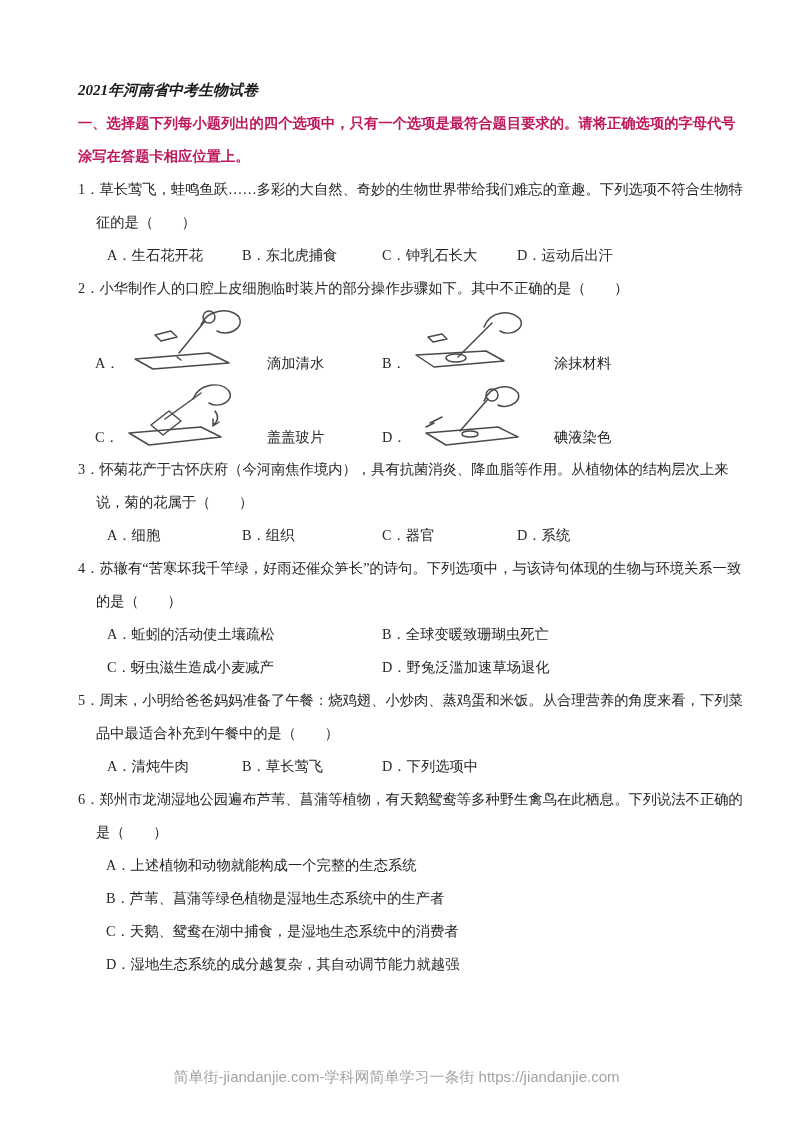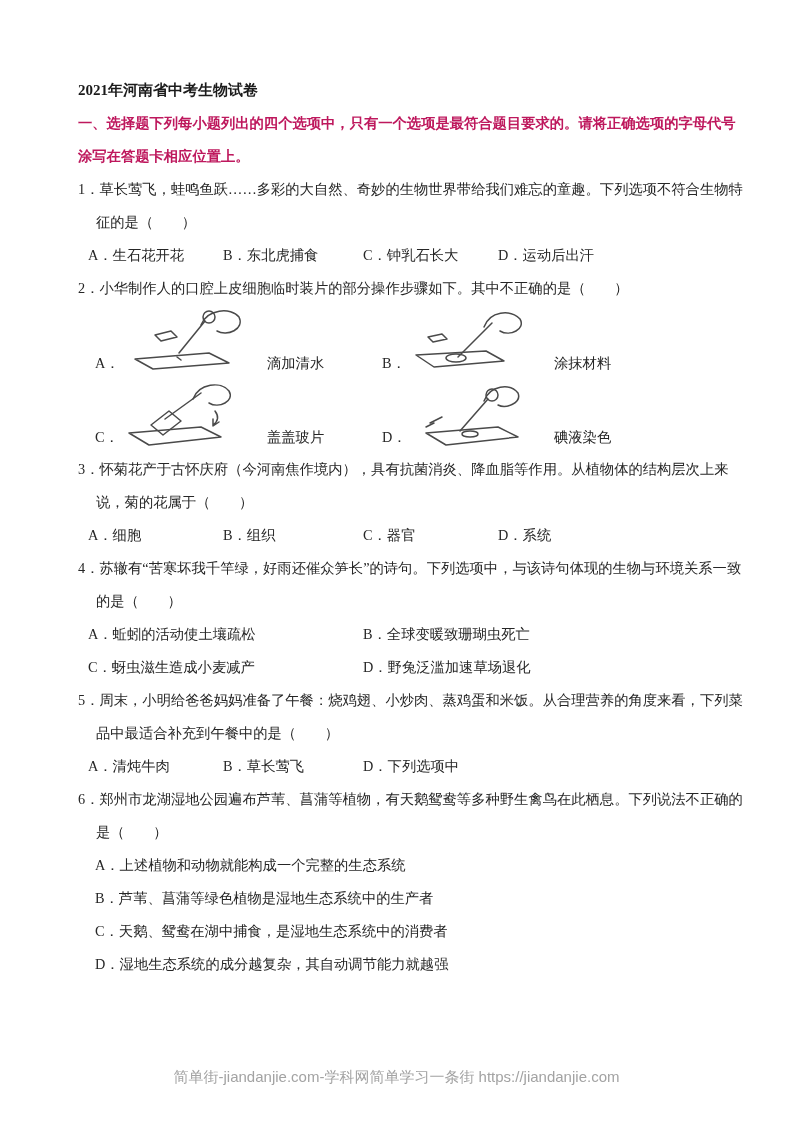--- a/index.html
+++ b/index.html
@@ -7,29 +7,29 @@
     position:relative;
     width:793px;height:1122px;
     background:#ffffff;
     overflow:hidden;
     font-family:"Liberation Serif","DejaVu Serif",serif;
     color:#262626;
     font-size:14.3px;
     line-height:33px;
   }
   .content{margin-left:78px;width:666px;padding-top:74px;}
-  .doc-title{font-weight:bold;color:#1b1b1b;font-size:15px;}
+  .doc-title{font-weight:bold;color:#1b1b1b;font-size:15px;font-style:italic;}
   .section-header{font-weight:bold;color:#be185d;}
   .stem{padding-left:18px;text-indent:-18px;}
-  .opt-row{margin-left:10px;display:flex;}
+  .opt-row{margin-left:29px;display:flex;}
   .opt-row .c4a{width:135px;}
   .opt-row .c4b{width:140px;}
   .opt-row .c4c{width:135px;}
   .opt-row .c2{width:275px;}
-  .opt-line{margin-left:17px;}
+  .opt-line{margin-left:28px;}
   .fig-block{margin-left:17px;height:148px;}
   .fig-row{display:flex;height:74px;}
   .fig-cell{width:287px;display:flex;align-items:flex-end;line-height:normal;padding-bottom:6px;}
   .fig-label{flex:0 0 26px;}
   .fig-art{flex:0 0 132px;}
   .fig-art svg{display:block;}
   .fig-caption{margin-left:14px;font-family:Liberation Mono, monospace;}
   .footer{
     position:absolute;left:0;top:1066px;width:793px;
     text-align:center;

